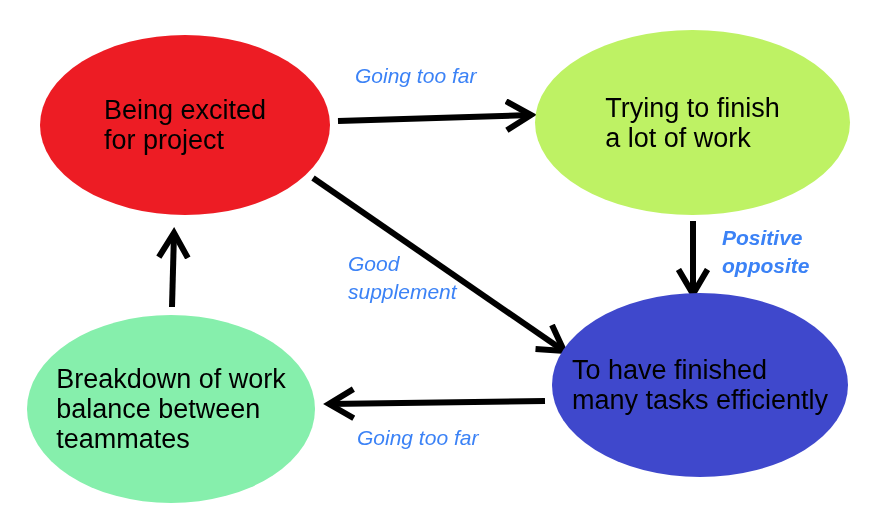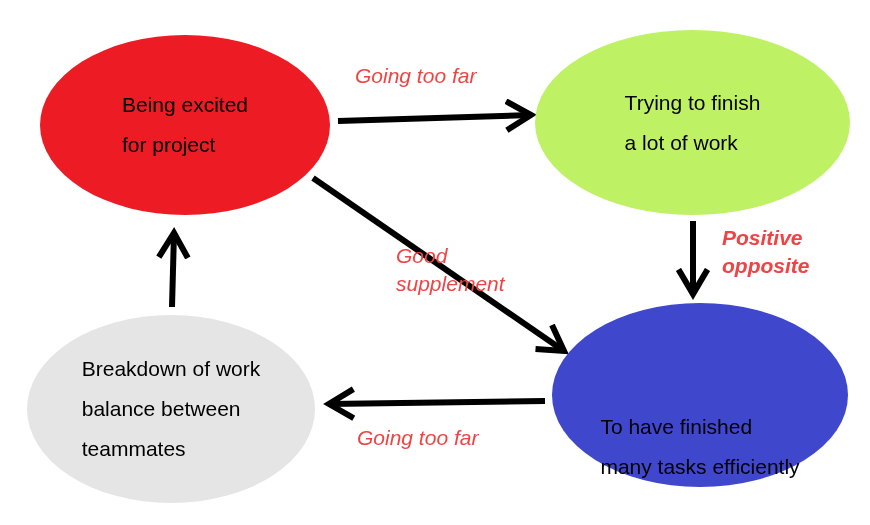--- a/index.html
+++ b/index.html
@@ -23,42 +23,42 @@
     height: 525px;
   }
   .node {
     position: absolute;
     border-radius: 50%;
     display: flex;
     align-items: center;
     justify-content: center;
   }
   .node-label {
-    font-size: 21px;
-    line-height: 40px;
+    font-size: 27px;
+    line-height: 30px;
     color: #000000;
     text-align: left;
     white-space: pre-line;
   }
   .node-excited   { left: 40px;  top: 35px;  width: 290px; height: 180px; }
   .node-finish    { left: 535px; top: 30px;  width: 315px; height: 185px; }
-  .node-finished  { left: 552px; top: 303px; width: 296px; height: 184px; align-items: flex-end; }
+  .node-finished  { left: 552px; top: 293px; width: 296px; height: 184px; }
   .node-breakdown { left: 27px;  top: 315px; width: 288px; height: 188px; }
 
   .edge-label {
     position: absolute;
     font-style: italic;
     font-size: 21px;
     line-height: 28px;
-    color: #ef4444;
+    color: #3b82f6;
     white-space: pre-line;
   }
   .label-going-top    { left: 355px; top: 62px;  }
   .label-positive     { left: 722px; top: 224px; font-weight: bold; }
-  .label-supplement   { left: 348px; top: 242px; margin-left: 48px; }
+  .label-supplement   { left: 348px; top: 250px; }
   .label-going-bottom { left: 357px; top: 424px; }
   .label-experiences  { left: 42px;  top: 246px; }
 </style>
 </head>
 <body>
 
 <div class="canvas">
 
   <svg class="arrows-layer" viewBox="0 0 870 525" xmlns="http://www.w3.org/2000/svg">
     <defs>
@@ -81,21 +81,21 @@
   <div class="node node-finish" style="background-color: #bef264;">
     <div class="node-label">Trying to finish
 a lot of work</div>
   </div>
 
   <div class="node node-finished" style="background-color: rgb(63, 72, 204);">
     <div class="node-label">To have finished
 many tasks efficiently</div>
   </div>
 
-  <div class="node node-breakdown" style="background-color: #e5e5e5;">
+  <div class="node node-breakdown" style="background-color: #86efac;">
     <div class="node-label">Breakdown of work
 balance between
 teammates</div>
   </div>
 
   <div class="edge-label label-going-top">Going too far</div>
 
   <div class="edge-label label-positive">Positive
 opposite</div>
 

